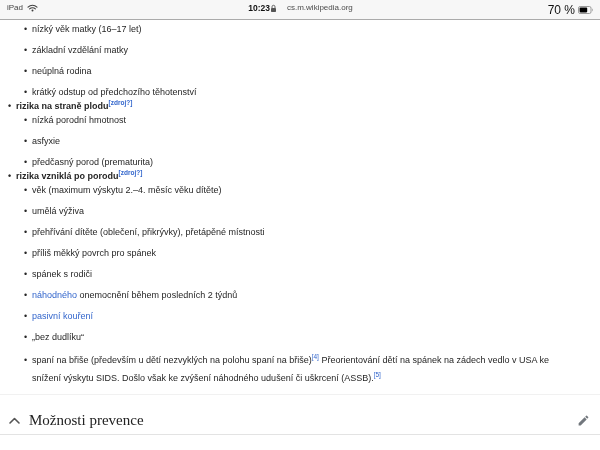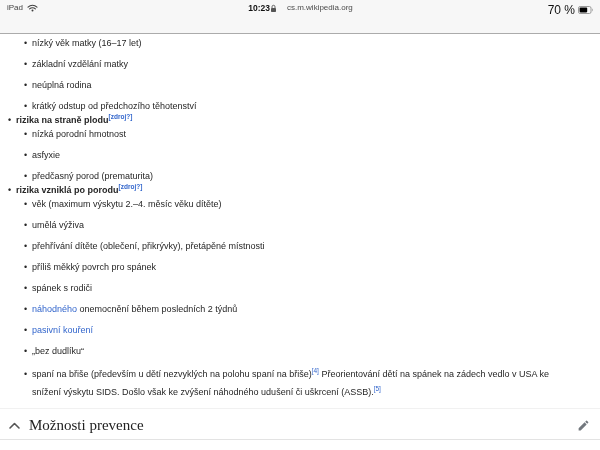--- a/index.html
+++ b/index.html
@@ -3,21 +3,21 @@
 <meta charset="utf-8">
 <style>
   html,body{margin:0;padding:0;}
   body{
     width:600px;height:450px;overflow:hidden;background:#fff;
     font-family:"Liberation Sans","DejaVu Sans",sans-serif;
     -webkit-font-smoothing:antialiased;
   }
   
   .statusbar{
-    box-sizing:border-box;height:34px;background:#f7f7f7;
+    box-sizing:border-box;height:20px;background:#f7f7f7;
     border-bottom:1px solid #ababab;
     display:grid;grid-template-columns:1fr auto 1fr;align-items:start;
     padding:2px 6px 0 7px;
   }
   .sb-left{display:flex;align-items:center;gap:4px;padding-top:1px;}
   .sb-left .sb-text{font-size:8px;color:#3f3f3f;}
   .sb-center{display:flex;align-items:center;line-height:10px;}
   .sb-time{font-size:8.5px;font-weight:700;color:#111;}
   .sb-url{display:flex;align-items:center;gap:10px;margin-top:1px;}
   .sb-url span{font-size:8px;color:#4c4c4c;}
@@ -36,21 +36,21 @@
     margin-left:16px;font-weight:700;margin-top:-7px;margin-bottom:0;
   }
   .item.long{line-height:18px;}
   a.wlink{color:#3366cc;text-decoration:none;cursor:pointer;}
   sup.ref{
     color:#3366cc;font-size:6.5px;line-height:0;vertical-align:super;cursor:pointer;
   }
   
   .h2block{
     border-top:1px solid #f1f1f1;border-bottom:1px solid #e3e3e3;
-    display:flex;align-items:center;padding:6px 10px 4px 8px;gap:8px;
+    display:flex;align-items:center;padding:15px 10px 4px 8px;gap:8px;
     cursor:pointer;
   }
   .h2title{
     font-family:"Liberation Serif","DejaVu Serif",serif;
     font-size:15px;color:#222;flex:1;line-height:20px;
   }
   .h3block{
     display:flex;align-items:center;padding:13px 10px 0 8px;gap:8px;
   }
   .h3title{font-size:12px;font-weight:700;color:#222;flex:1;line-height:14px;}

